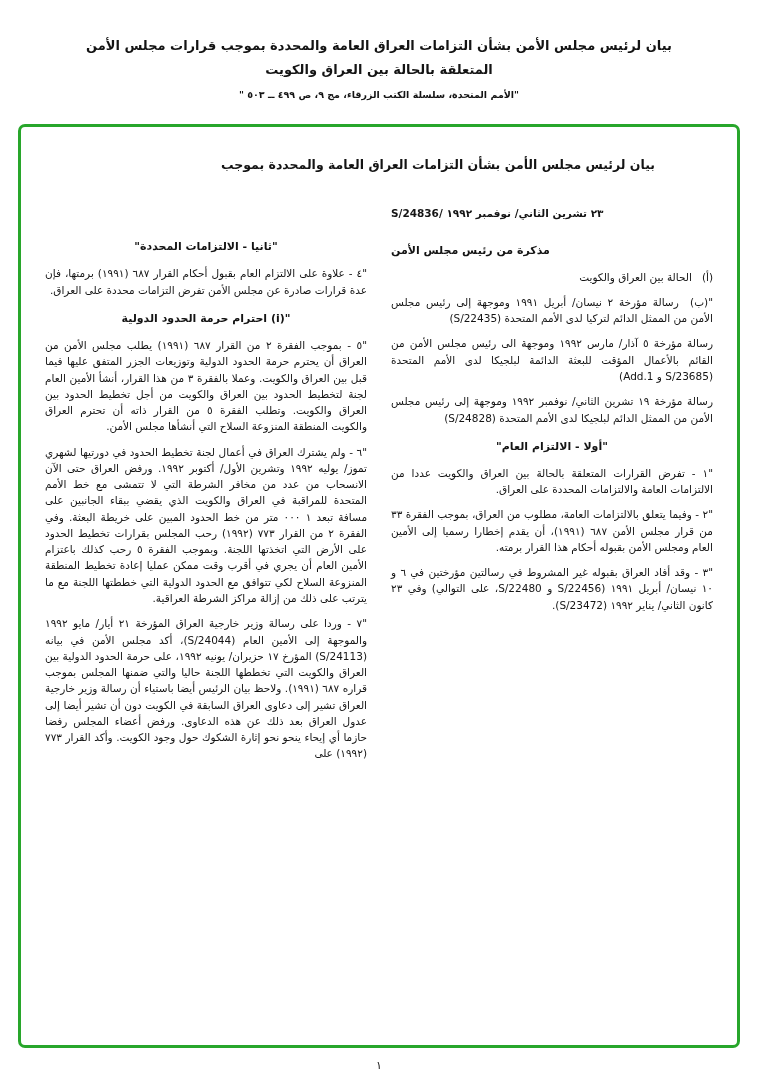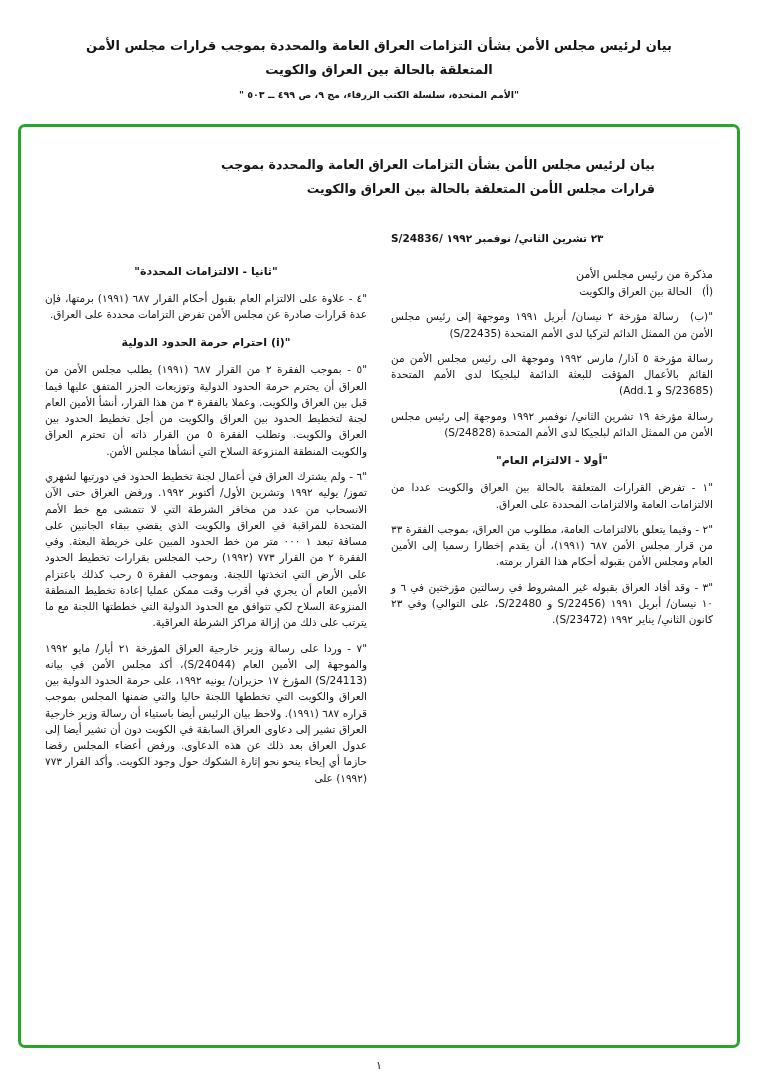--- a/index.html
+++ b/index.html
@@ -27,21 +27,21 @@
   .doc-title {
     font-weight: 700; font-size: 12.5px; line-height: 1.95;
     text-align: right; padding: 0 58px 0 70px;
     letter-spacing: 0.3px;
   }
   .columns { display: flex; gap: 24px; margin-top: 28px; }
   .col { flex: 1; font-size: 10.5px; line-height: 1.55; text-align: justify; }
   .col-left { padding-top: 33px; }
 
   .symbol-line { text-align: left; font-weight: 700; margin: 0 0 20px; font-size: 10.5px; }
-  .memo-head { font-weight: 400; font-size: 11px; margin: 0 0 0; text-align: right; }
+  .memo-head { font-weight: 700; font-size: 11px; margin: 0 0 10px; text-align: left; }
   .sec-head  { font-weight: 700; font-size: 11px; margin: 12px 0 10px; text-align: center; }
   .sec-head.first { margin-top: 0; }
   .para { margin: 0 0 9px; }
 
   .footer-page {
     position: absolute; bottom: 6px; left: 0;
     width: 100%; text-align: center; font-size: 11px;
   }
 </style>
 </head>
@@ -54,21 +54,20 @@
       <span class="t-line">بيان لرئيس مجلس الأمن بشأن التزامات العراق العامة والمحددة بموجب قرارات مجلس الأمن</span>
       <span class="t-line">المتعلقة بالحالة بين العراق والكويت</span>
     </div>
     <div class="top-source">"الأمم المتحدة، سلسلة الكتب الزرقاء، مج ٩، ص ٤٩٩ ــ ٥٠٣ "</div>
   </header>
 
   <section class="frame" style="border-color: rgb(40, 166, 43);">
 
     <div class="doc-title">
       <span class="t-line">بيان لرئيس مجلس الأمن بشأن التزامات العراق العامة والمحددة بموجب</span>
-      <span class="t-line">قرارات مجلس الأمن المتعلقة بالحالة بين العراق والكويت</span>
     </div>
 
     <div class="columns">
 
       <div class="col col-right">
         <p class="symbol-line">
           <span>٢٣ تشرين الثاني/ نوفمبر ١٩٩٢</span>
           <bdo dir="ltr">S/24836/</bdo>
         </p>
         <h4 class="memo-head">مذكرة من رئيس مجلس الأمن</h4>

